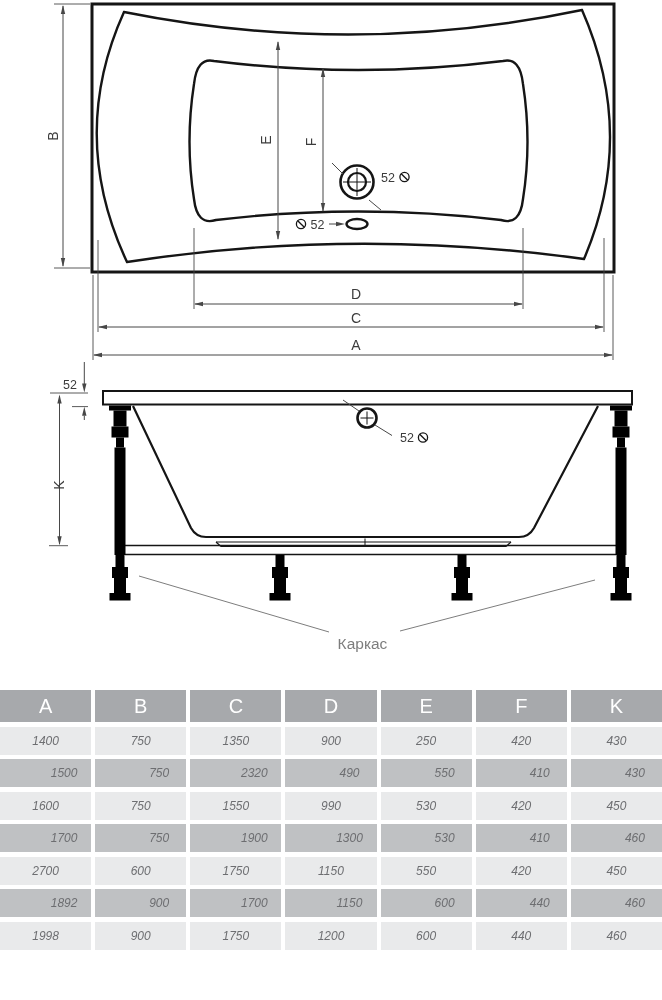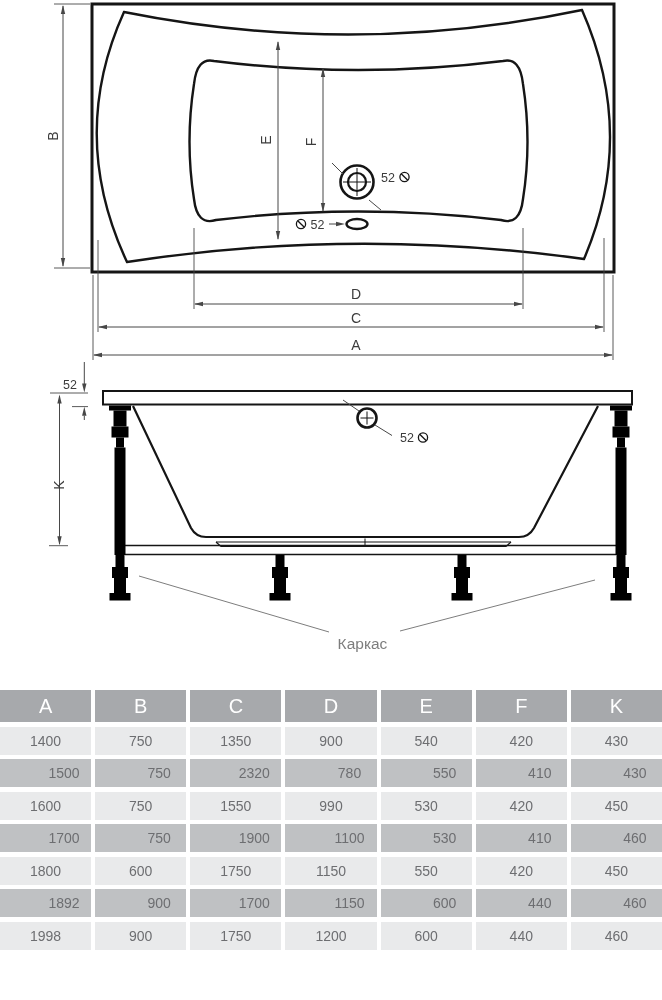--- a/index.html
+++ b/index.html
@@ -33,21 +33,21 @@
 
   
   .dim-table{position:absolute;left:0;top:690px;width:662px;}
   .thead,.tr{display:grid;grid-template-columns:repeat(7,1fr);column-gap:4px;}
   .thead{height:32px;margin-bottom:4.5px;}
   .th{background:var(--header_bg);color:var(--header_text);
       display:flex;align-items:center;justify-content:center;
       font-size:20px;font-weight:400;}
   .tr{height:28px;margin-bottom:4.5px;}
   .td{display:flex;align-items:center;justify-content:center;
-      font-size:14px;color:var(--cell_text);}
+      font-size:12px;color:var(--cell_text);font-style:italic;}
   .tr.light .td{background:var(--row_light);}
   .tr.dark  .td{background:var(--row_dark);padding-left:37px;}
 </style>
 </head>
 <body>
 
 <div class="page">
 
 <svg width="662" height="680" viewBox="0 0 662 680">
   <defs>
@@ -238,53 +238,53 @@
         <div class="th">E</div>
         <div class="th">F</div>
         <div class="th">K</div>
       </div>
   <div>
         <div class="tr light">
           <div class="td">1400</div>
           <div class="td">750</div>
           <div class="td">1350</div>
           <div class="td">900</div>
-          <div class="td">540</div>
+          <div class="td">250</div>
           <div class="td">420</div>
           <div class="td">430</div>
         </div>
         <div class="tr dark">
           <div class="td">1500</div>
           <div class="td">750</div>
           <div class="td">2320</div>
-          <div class="td">780</div>
+          <div class="td">490</div>
           <div class="td">550</div>
           <div class="td">410</div>
           <div class="td">430</div>
         </div>
         <div class="tr light">
           <div class="td">1600</div>
           <div class="td">750</div>
           <div class="td">1550</div>
           <div class="td">990</div>
           <div class="td">530</div>
           <div class="td">420</div>
           <div class="td">450</div>
         </div>
         <div class="tr dark">
           <div class="td">1700</div>
           <div class="td">750</div>
           <div class="td">1900</div>
-          <div class="td">1100</div>
+          <div class="td">1300</div>
           <div class="td">530</div>
           <div class="td">410</div>
           <div class="td">460</div>
         </div>
         <div class="tr light">
-          <div class="td">1800</div>
+          <div class="td">2700</div>
           <div class="td">600</div>
           <div class="td">1750</div>
           <div class="td">1150</div>
           <div class="td">550</div>
           <div class="td">420</div>
           <div class="td">450</div>
         </div>
         <div class="tr dark">
           <div class="td">1892</div>
           <div class="td">900</div>

